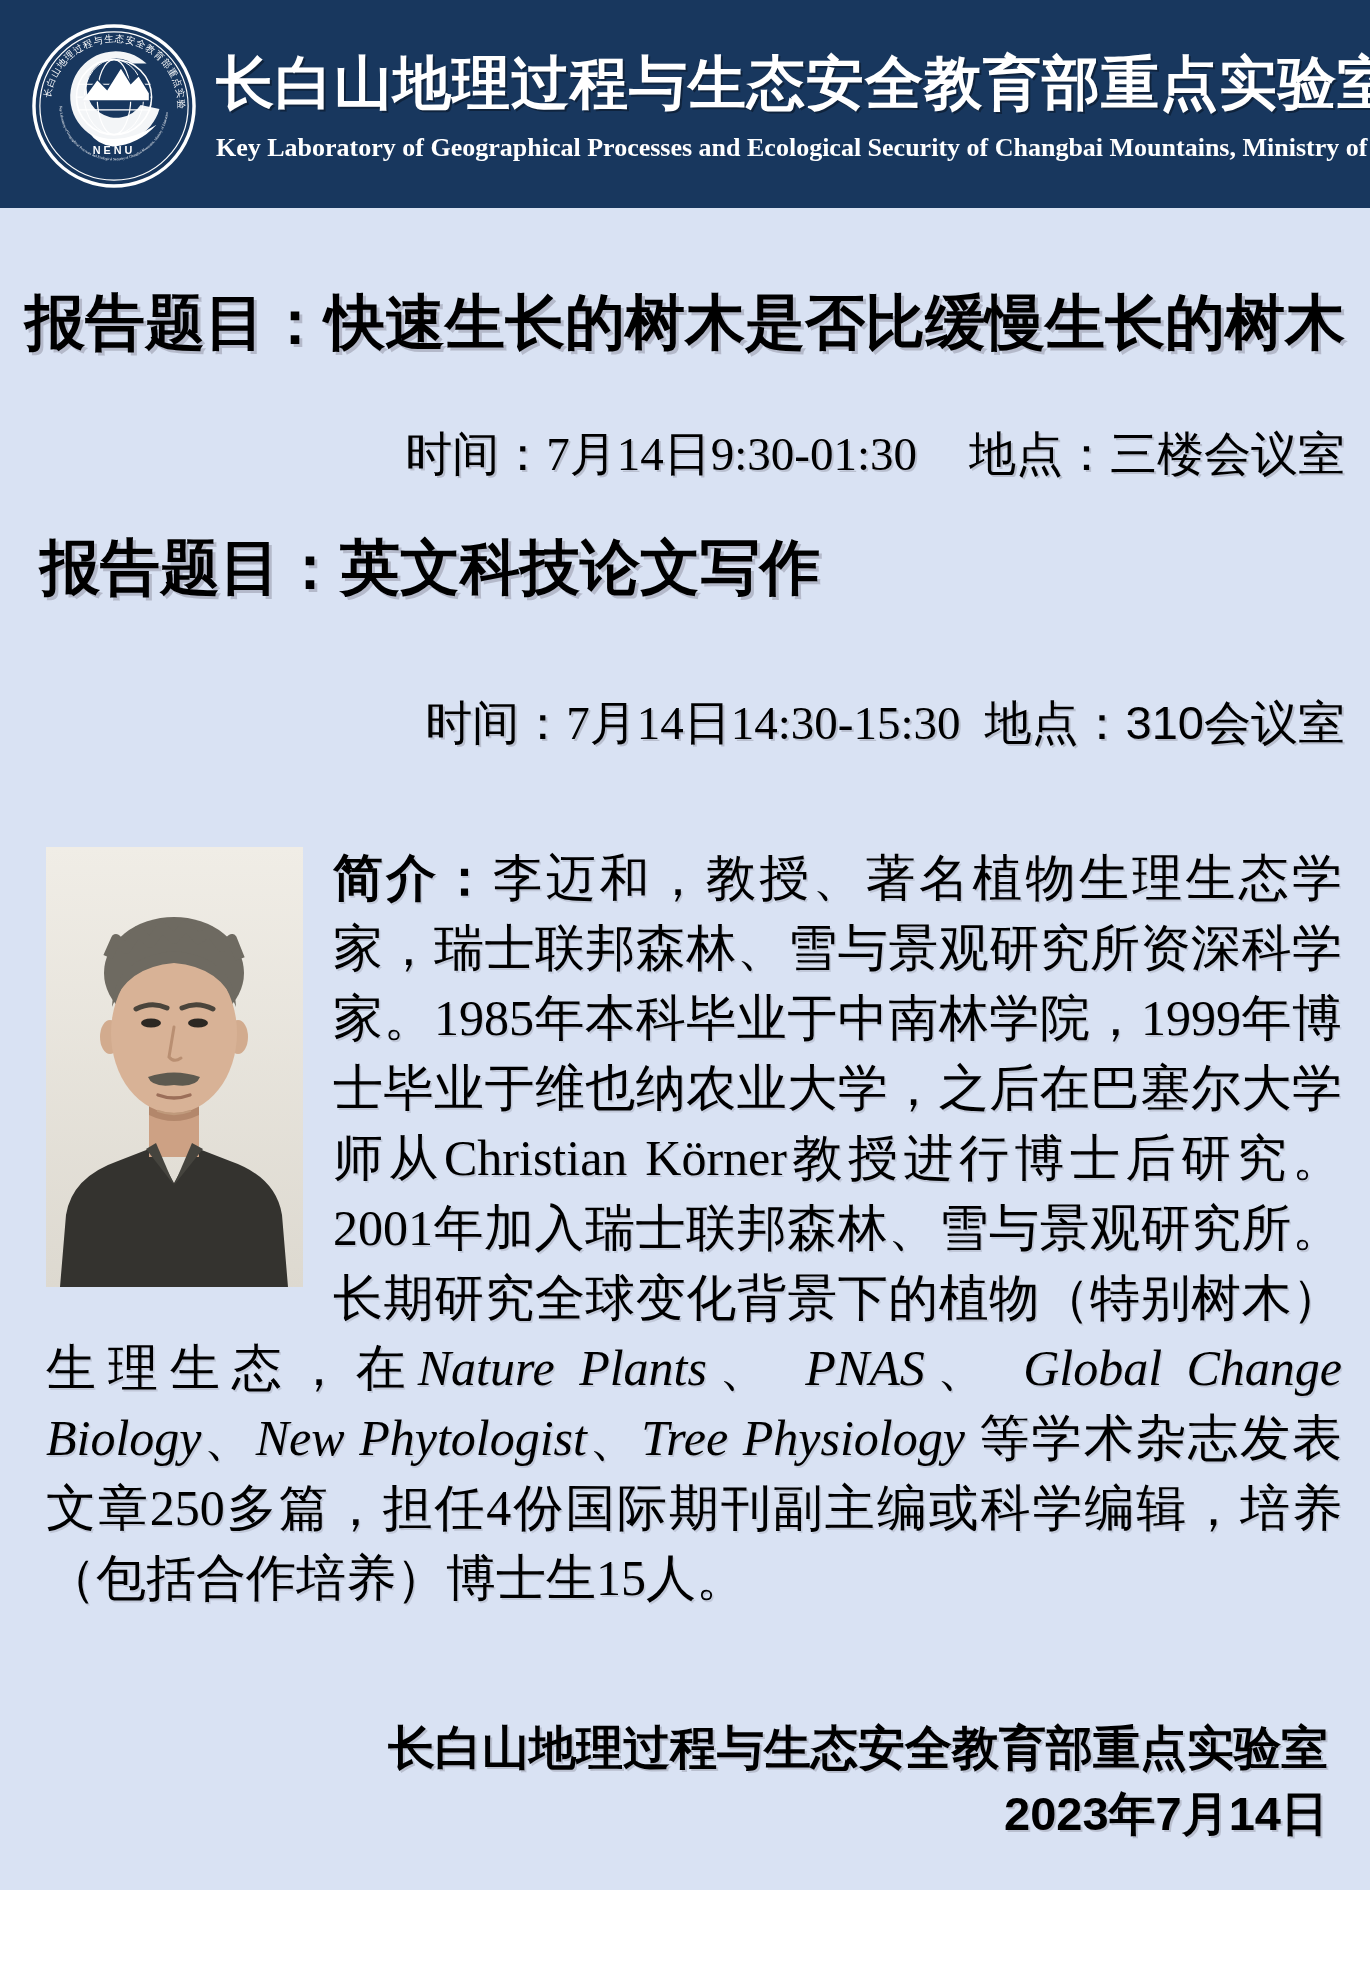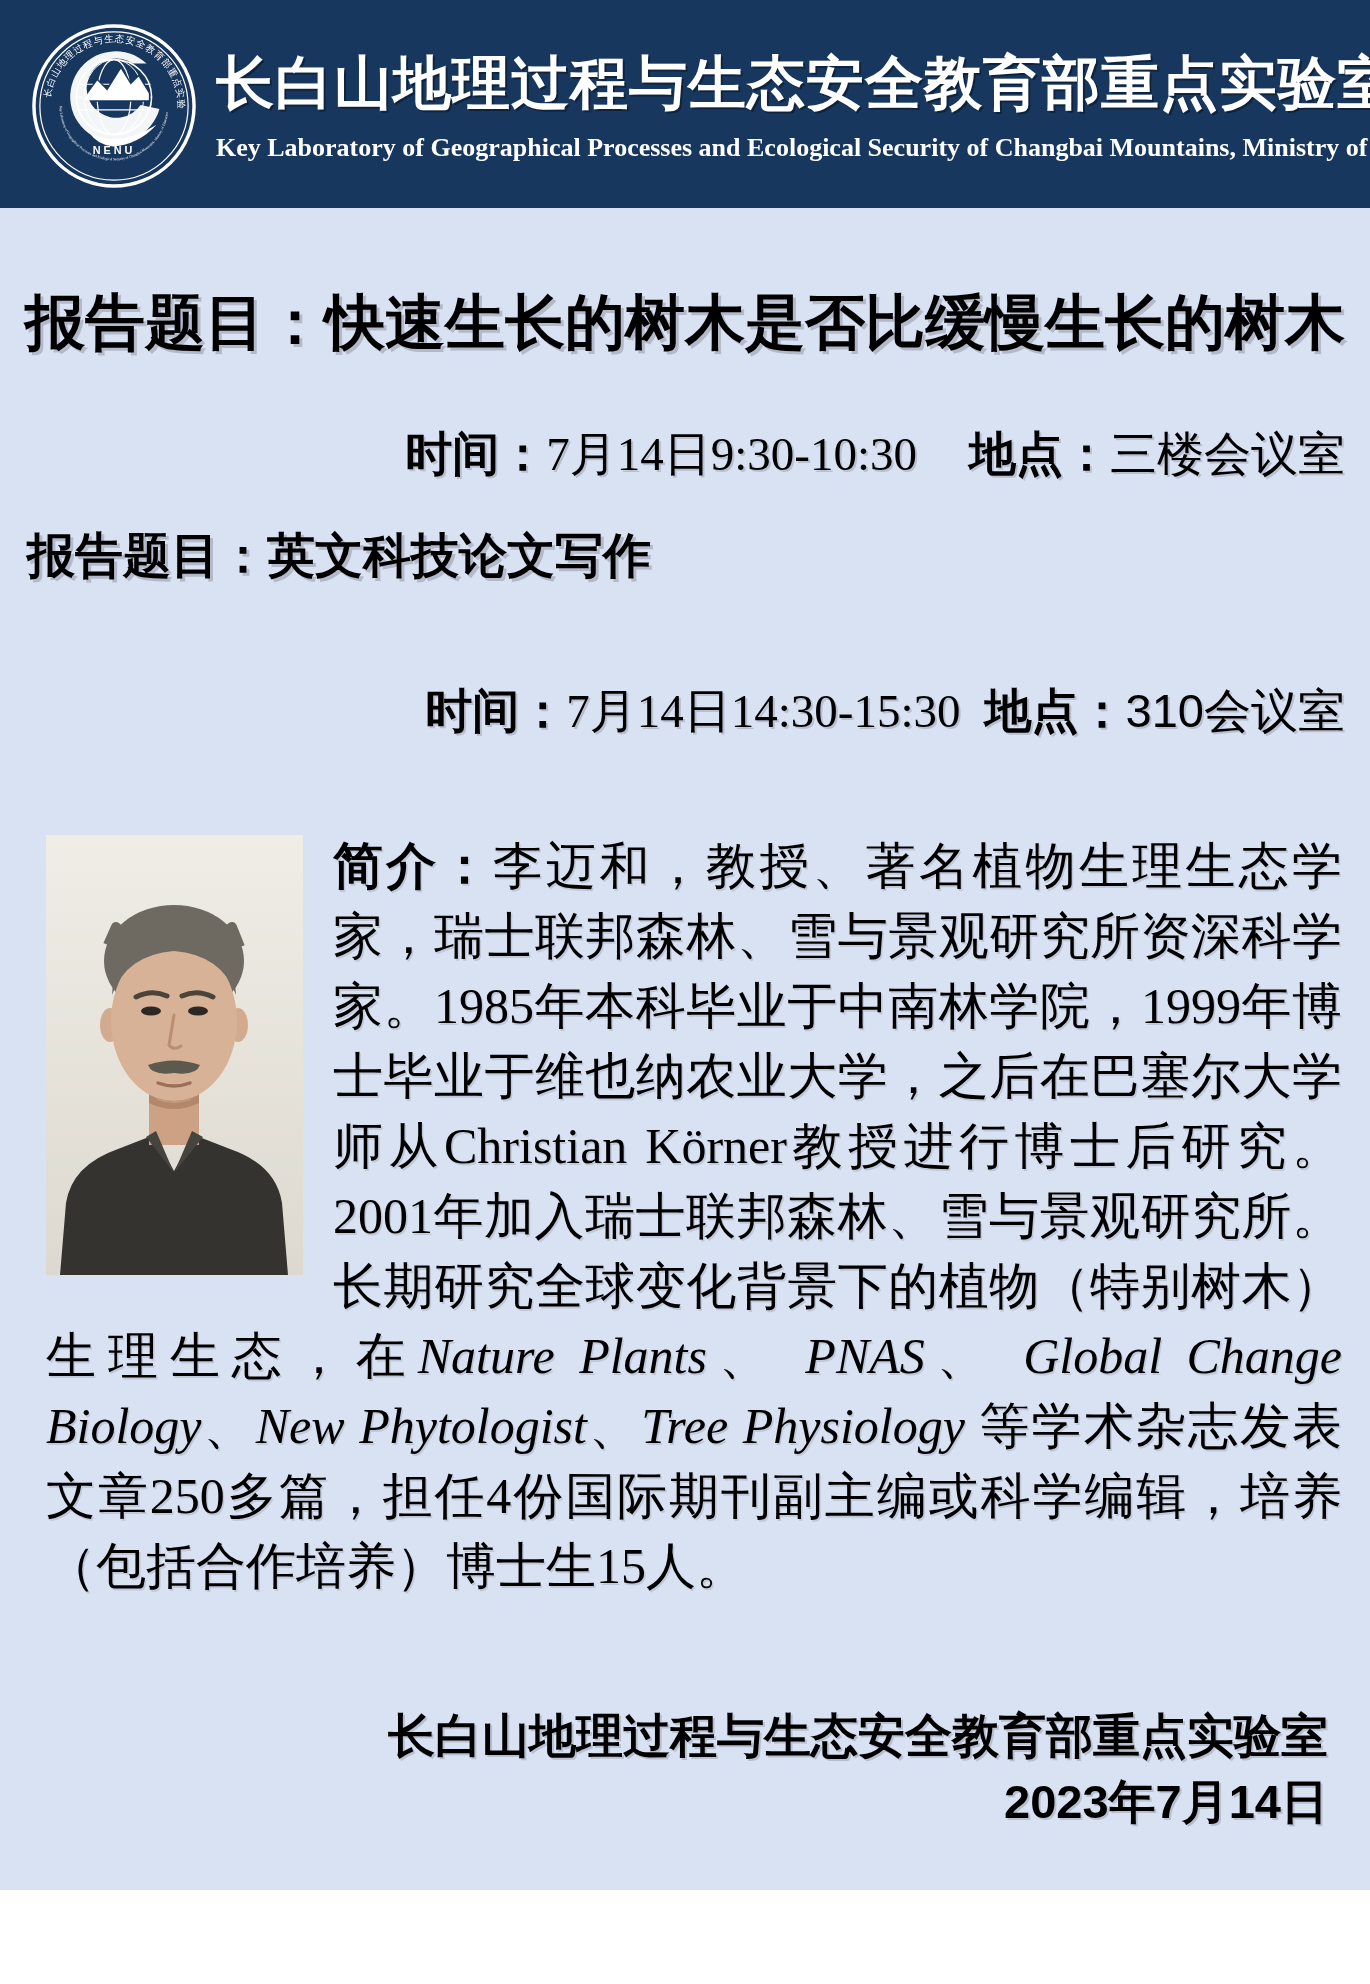--- a/index.html
+++ b/index.html
@@ -34,29 +34,29 @@
   .body{background:var(--body-bg);height:1682px;box-sizing:border-box;overflow:hidden;}
   .talk1-title{
     margin:0;padding:80px 20px 0 20px;text-align:center;
     font-size:60px;line-height:70px;font-weight:bold;
     text-shadow:3px 3px 0 rgba(125,125,140,.4);
   }
   .timeline{
     margin:0;padding-right:25px;text-align:right;font-size:47px;line-height:55px;
     text-shadow:2px 2px 0 rgba(125,125,140,.35);white-space:nowrap;
   }
-  .timeline .label{font-weight:bold;}
+  .timeline .label{font-weight:normal;}
   .timeline .value{font-family:"Liberation Serif",serif;}
   .timeline .place-label{display:inline-block;}
   .t1{margin-top:68px;}
   .t1 .place-label{margin-left:52px;}
   .t2{margin-top:92px;}
   .t2 .place-label{margin-left:24px;}
   .talk2-title{
-    margin:39px 0 0 0;padding-left:27px;font-size:48px;line-height:70px;font-weight:bold;
+    margin:51px 0 0 0;padding-left:40px;font-size:60px;line-height:70px;font-weight:bold;
     text-shadow:3px 3px 0 rgba(125,125,140,.4);
   }
   
   .bio{
     margin-top:92px;padding:0 28px 0 46px;
     font-family:"Liberation Serif",serif;font-size:50px;line-height:70px;
     text-align:justify;text-shadow:1.5px 1.5px 0 rgba(125,125,140,.25);
   }
   .photo{
     float:left;width:257px;height:440px;margin:4px 30px 12px 0;
@@ -111,21 +111,21 @@
     </div>
   </div>
 
   <div class="body">
 
     <h1 class="talk1-title">
       <span>报告题目：快速生长的树木是否比缓慢生长的树木</span><br>
     </h1>
 
     <p class="timeline t1">
-      <span class="label">时间：</span><span class="value">7月14日9:30-10:30</span><span class="label place-label">地点：</span><span>三楼会议室</span>
+      <span class="label">时间：</span><span class="value">7月14日9:30-01:30</span><span class="label place-label">地点：</span><span>三楼会议室</span>
     </p>
 
     <h1 class="talk2-title">报告题目：英文科技论文写作</h1>
 
     <p class="timeline t2">
       <span class="label">时间：</span><span class="value">7月14日14:30-15:30</span><span class="label place-label">地点：</span><span>310会议室</span>
     </p>
 
     <div class="bio">
       <div class="photo">

